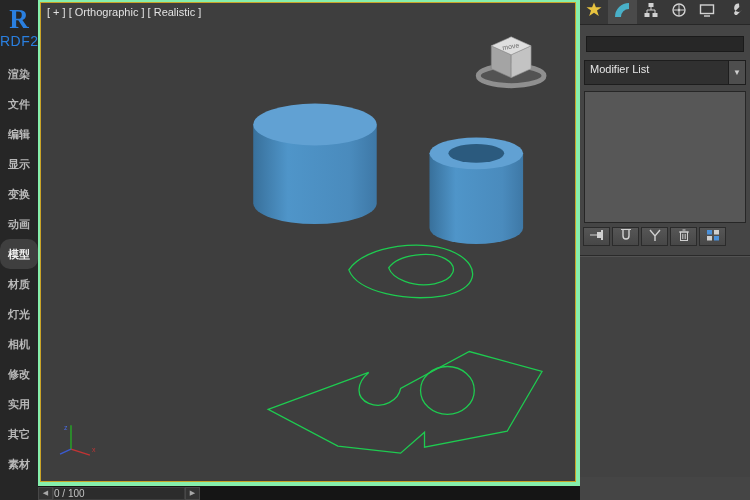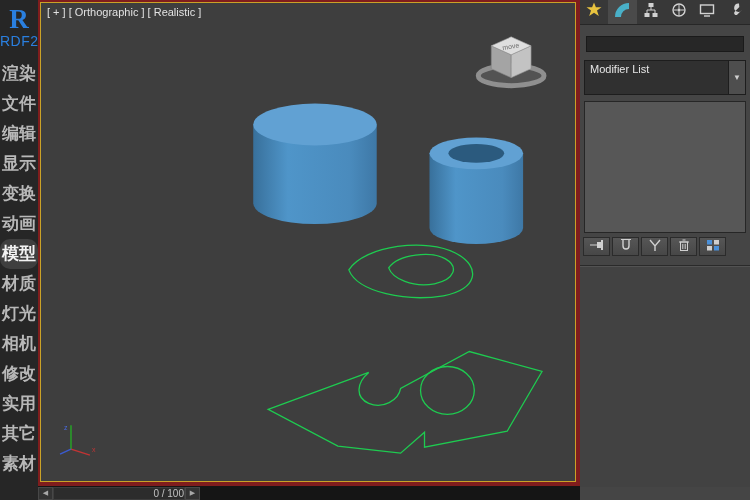--- a/index.html
+++ b/index.html
@@ -9,42 +9,42 @@
     font-family:"Liberation Sans","DejaVu Sans",sans-serif;
     -webkit-user-select:none;user-select:none;
   }
 
   
   .sidebar{position:absolute;left:0;top:0;width:38px;height:500px;background:#262626;z-index:4;}
   .logo{text-align:center;margin-top:5px;cursor:default;}
   .logo-letter{display:block;font-family:"Liberation Serif","DejaVu Serif",serif;font-weight:bold;font-size:27px;line-height:28px;color:#2a7fdf;}
   .logo-sub{display:block;font-size:14px;color:#2a7fdf;letter-spacing:0.5px;}
   .menu{margin-top:10px;}
-  .menu-item{height:30px;line-height:30px;text-align:center;font-size:17px;color:#b8b8b8;font-weight:bold;cursor:pointer;}
+  .menu-item{height:30px;line-height:30px;text-align:center;font-size:11px;color:#b8b8b8;font-weight:bold;cursor:pointer;}
   .menu-item.selected{background:#3f3f3f;color:#f2f2f2;border-radius:10px;}
 
   
-  .viewport-area{position:absolute;left:38px;top:0;width:542px;height:491px;background:#7f1d1d;}
+  .viewport-area{position:absolute;left:38px;top:0;width:542px;height:491px;background:#86efac;}
   .viewport{position:absolute;left:2px;top:2px;width:536px;height:480px;box-sizing:border-box;border:1px solid #c9a227;background:#3e3e3e;}
   .vp-label{position:absolute;left:6px;top:3px;font-size:11px;color:#e2e2e2;z-index:2;cursor:pointer;white-space:nowrap;}
   .scene{position:absolute;left:0;top:0;width:100%;height:100%;}
 
   
   .timebar{position:absolute;left:38px;top:486px;width:542px;height:14px;background:#151515;display:flex;align-items:center;z-index:3;}
   .tb-btn{width:15px;height:13px;background:#333;border:1px solid #474747;box-sizing:border-box;color:#a8a8a8;font-size:7px;display:flex;align-items:center;justify-content:center;cursor:pointer;}
-  .tb-track{width:132px;height:13px;background:#2c2c2c;border:1px solid #3d3d3d;box-sizing:border-box;color:#c2c2c2;font-size:10px;display:flex;align-items:center;justify-content:flex-end;cursor:pointer;}
+  .tb-track{width:132px;height:13px;background:#2c2c2c;border:1px solid #3d3d3d;box-sizing:border-box;color:#c2c2c2;font-size:10px;display:flex;align-items:center;justify-content:flex-start;cursor:pointer;}
 
   
   .right-panel{position:absolute;left:580px;top:0;width:170px;height:500px;background:#454545;z-index:4;}
   .tab-row{height:24px;background:#383838;border-bottom:1px solid #272727;display:flex;}
   .cp-tab{flex:1;display:flex;align-items:center;justify-content:center;cursor:pointer;}
   .cp-tab.active{background:#4a4a4a;}
   .name-row{padding:9px 6px 0 6px;}
   .name-input{width:100%;height:16px;box-sizing:border-box;background:#272727;border:1px solid #1a1a1a;color:#ddd;font-size:11px;padding:0 3px;outline:none;}
-  .dropdown-row{margin:8px 4px 0 4px;height:35px;display:flex;cursor:pointer;}
+  .dropdown-row{margin:8px 4px 0 4px;height:25px;display:flex;cursor:pointer;}
   .dropdown-label{flex:1;background:#303030;border:1px solid #1d1d1d;border-right:none;box-sizing:border-box;color:#e6e6e6;font-size:11px;line-height:17px;padding-left:5px;}
   .dropdown-arrow{width:18px;background:#4e4e4e;border:1px solid #1d1d1d;box-sizing:border-box;color:#cfcfcf;font-size:8px;display:flex;align-items:center;justify-content:center;}
   .stack-box{margin:6px 4px 0 4px;height:130px;background:#575757;border:1px solid #262626;cursor:default;}
   .stack-buttons{margin:4px 3px 0 3px;display:flex;}
   .stack-btn{width:27px;height:19px;margin-right:2px;background:linear-gradient(#565656,#474747);border:1px solid #2b2b2b;box-sizing:border-box;display:flex;align-items:center;justify-content:center;cursor:pointer;}
   .panel-divider{margin-top:9px;border-top:1px solid #2a2a2a;border-bottom:1px solid #525252;}
   .panel-body{height:220px;background:#424242;}
 </style>
 </head>
 <body>

